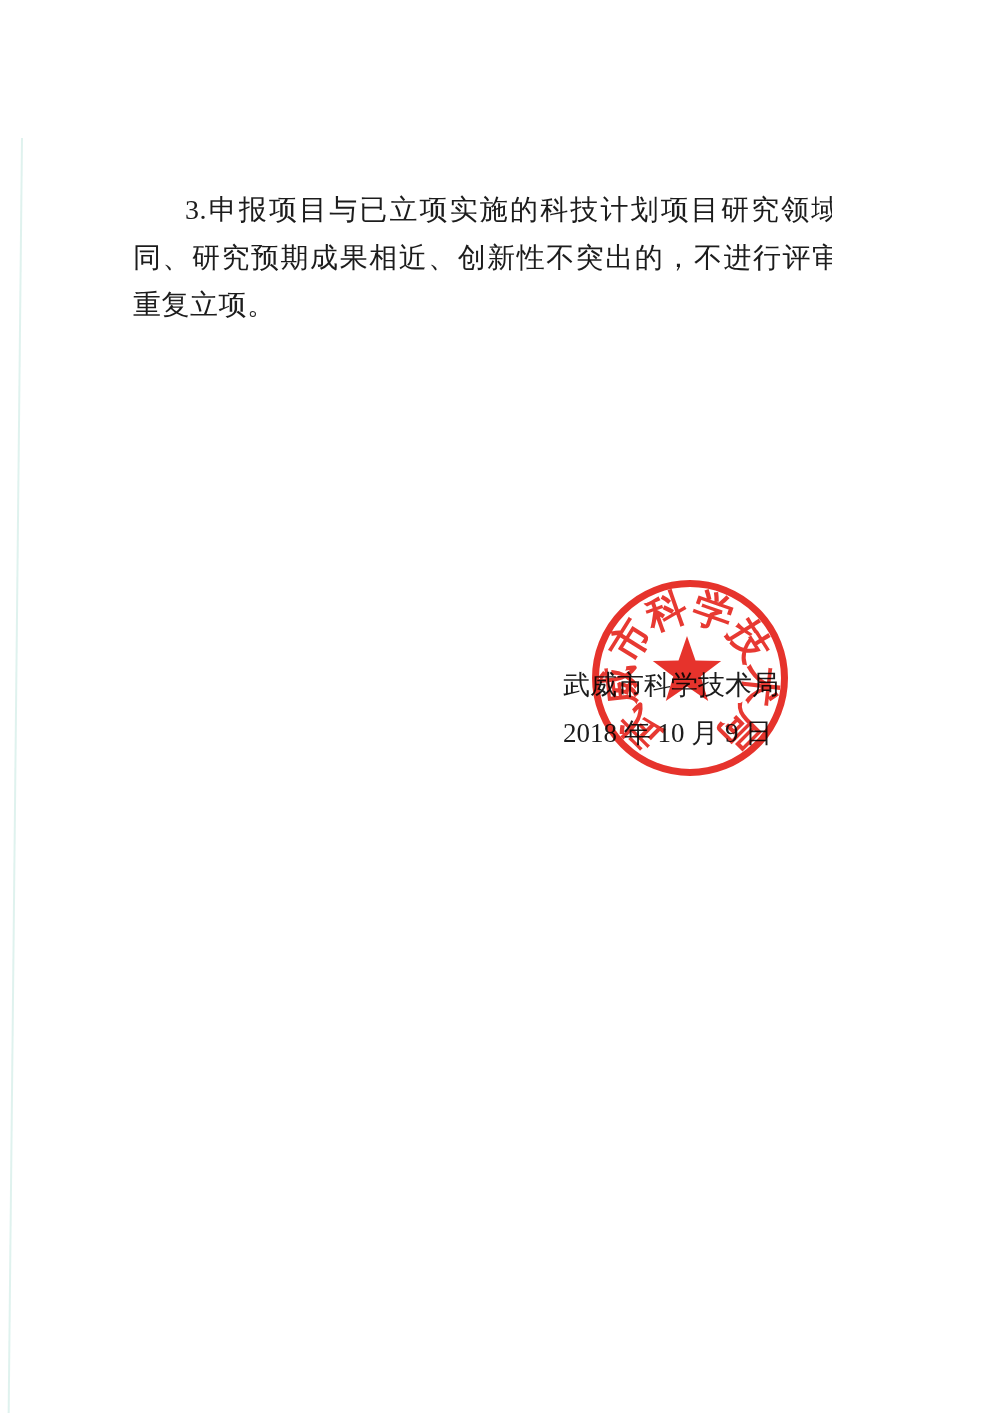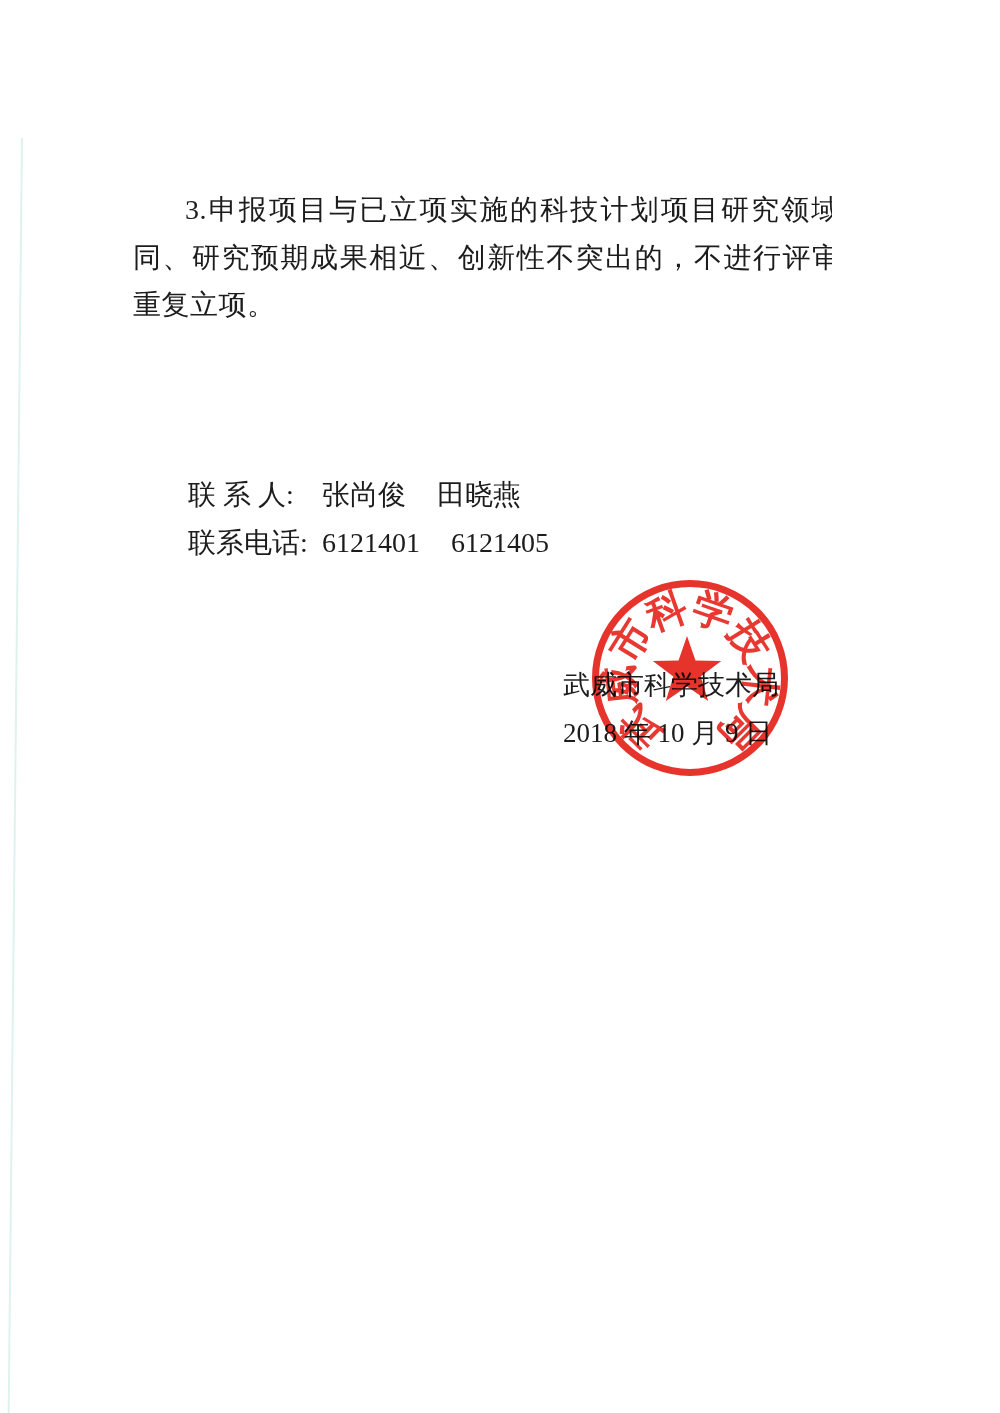--- a/index.html
+++ b/index.html
@@ -80,32 +80,20 @@
 <body>
 
 <div class="page">
 
   <div class="scan-line"></div>
 
   <div class="body-text">
     <p>3.申报项目与已立项实施的科技计划项目研究领域相同、研究预期成果相近、创新性不突出的，不进行评审和重复立项。</p>
   </div>
 
-  <div class="contacts">
-    <div class="contact-row">
-      <span class="contact-label">联 系 人:</span>
-      <span class="contact-val">张尚俊</span>
-      <span class="contact-val gap">田晓燕</span>
-    </div>
-    <div class="contact-row">
-      <span class="contact-label">联系电话:</span>
-      <span class="contact-val">6121401</span>
-      <span class="contact-val gap">6121405</span>
-    </div>
-  </div>
 
   <div class="signature">
     <div>武威市科学技术局</div>
     <div>2018 年 10 月 9 日</div>
   </div>
 
   <div class="stamp">
     <svg viewBox="0 0 200 200" xmlns="http://www.w3.org/2000/svg">
       <circle cx="100" cy="100" r="94.5" fill="none" stroke="#e4231c" stroke-width="7" stroke-opacity="0.93"></circle>
       <polygon points="97,58 105.5,82.4 131.2,82.9 110.7,98.4 118.2,123.1 97,108.4 75.8,123.1 83.3,98.4 62.8,82.9 88.5,82.4" fill="#e4231c" fill-opacity="0.93"></polygon>

